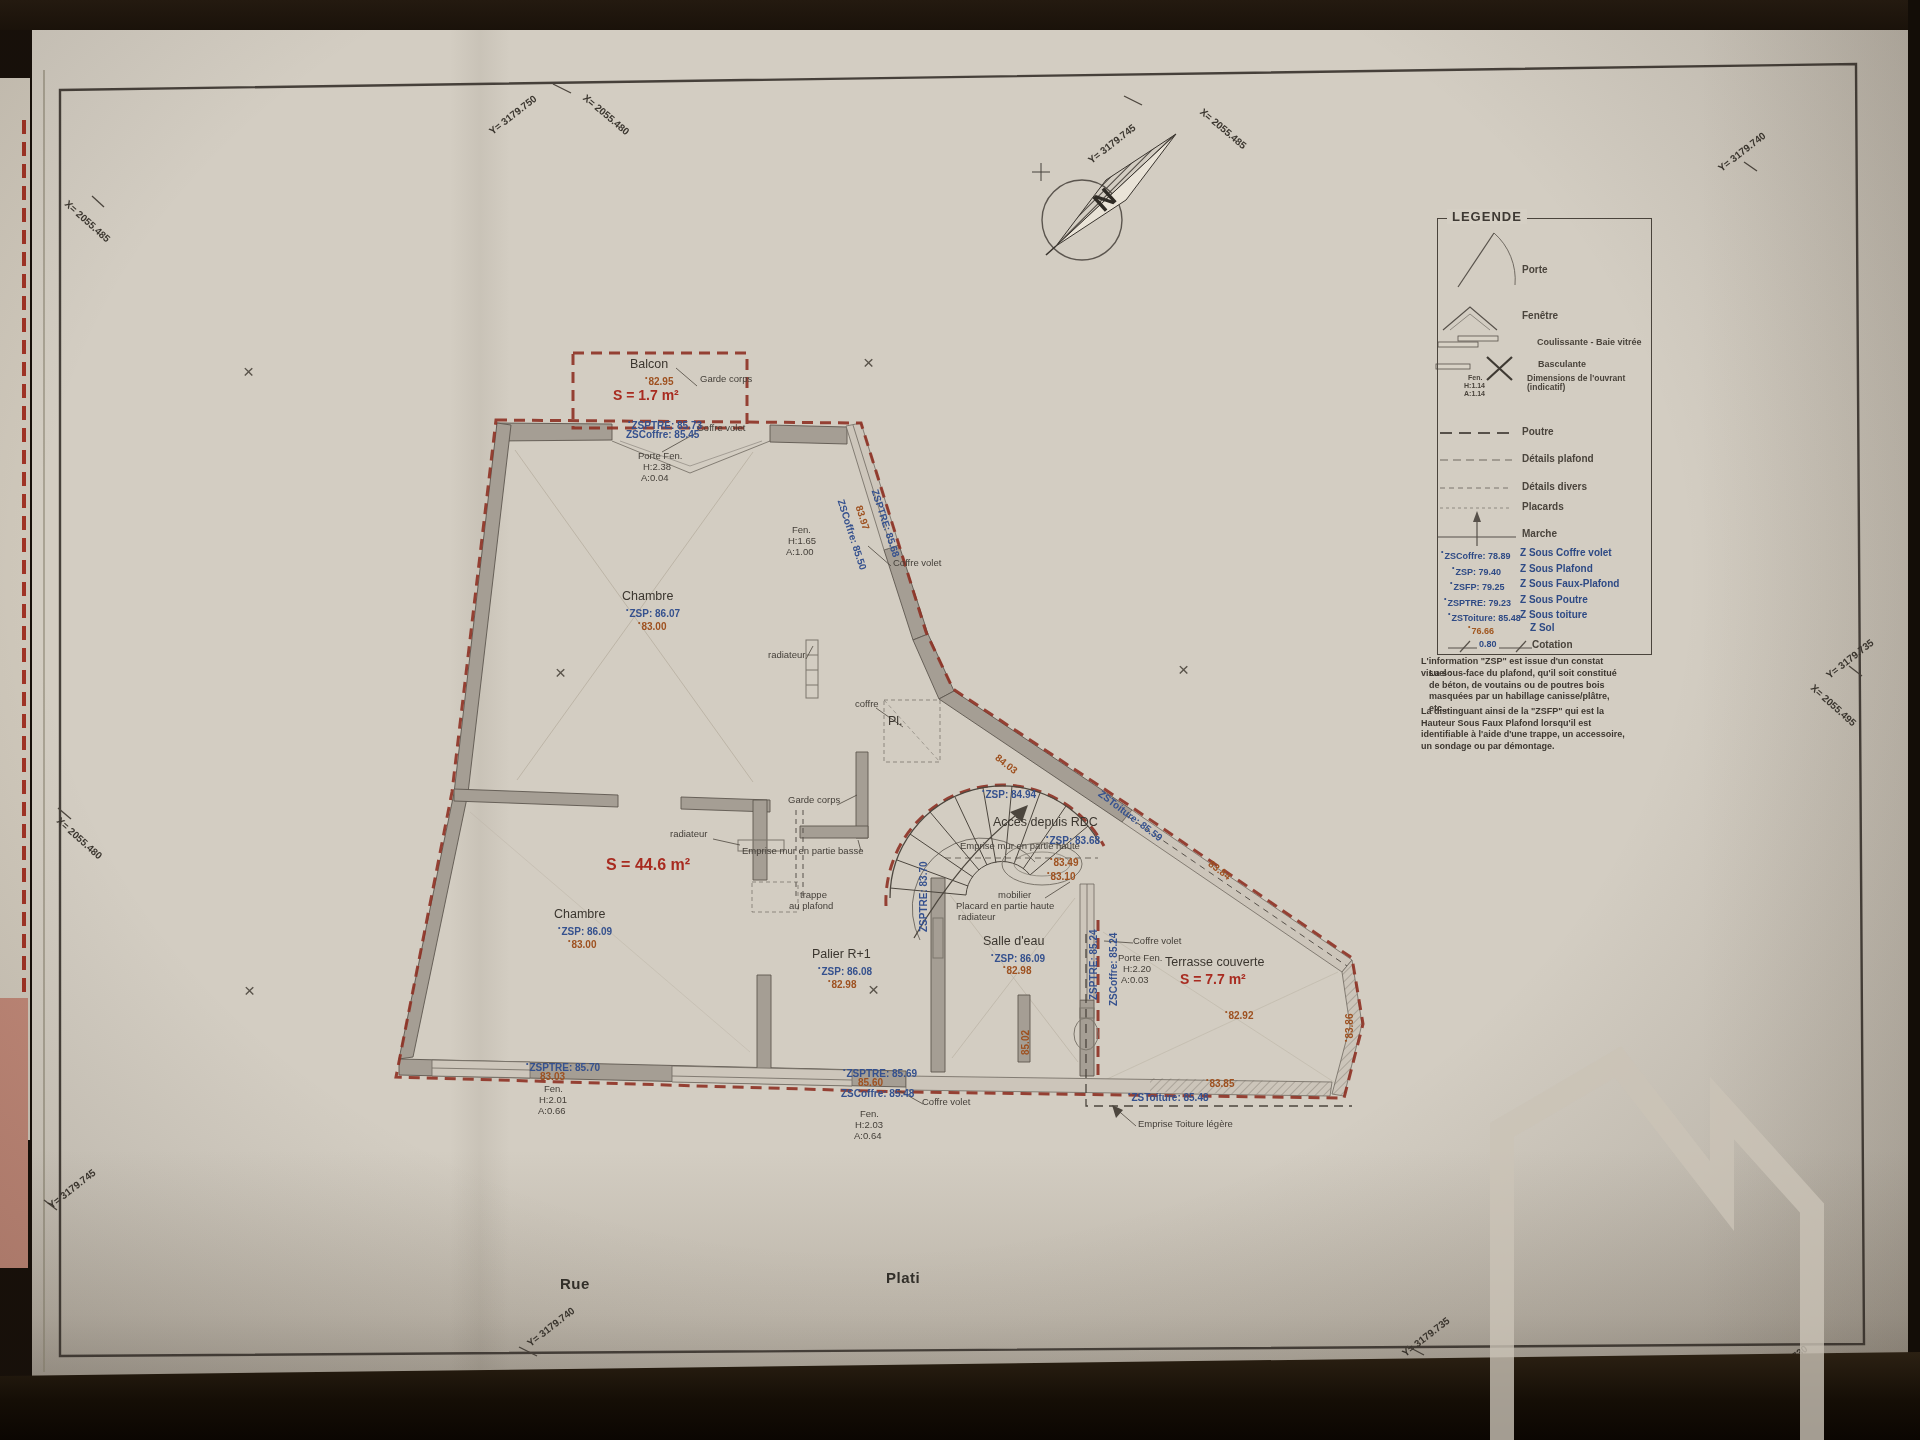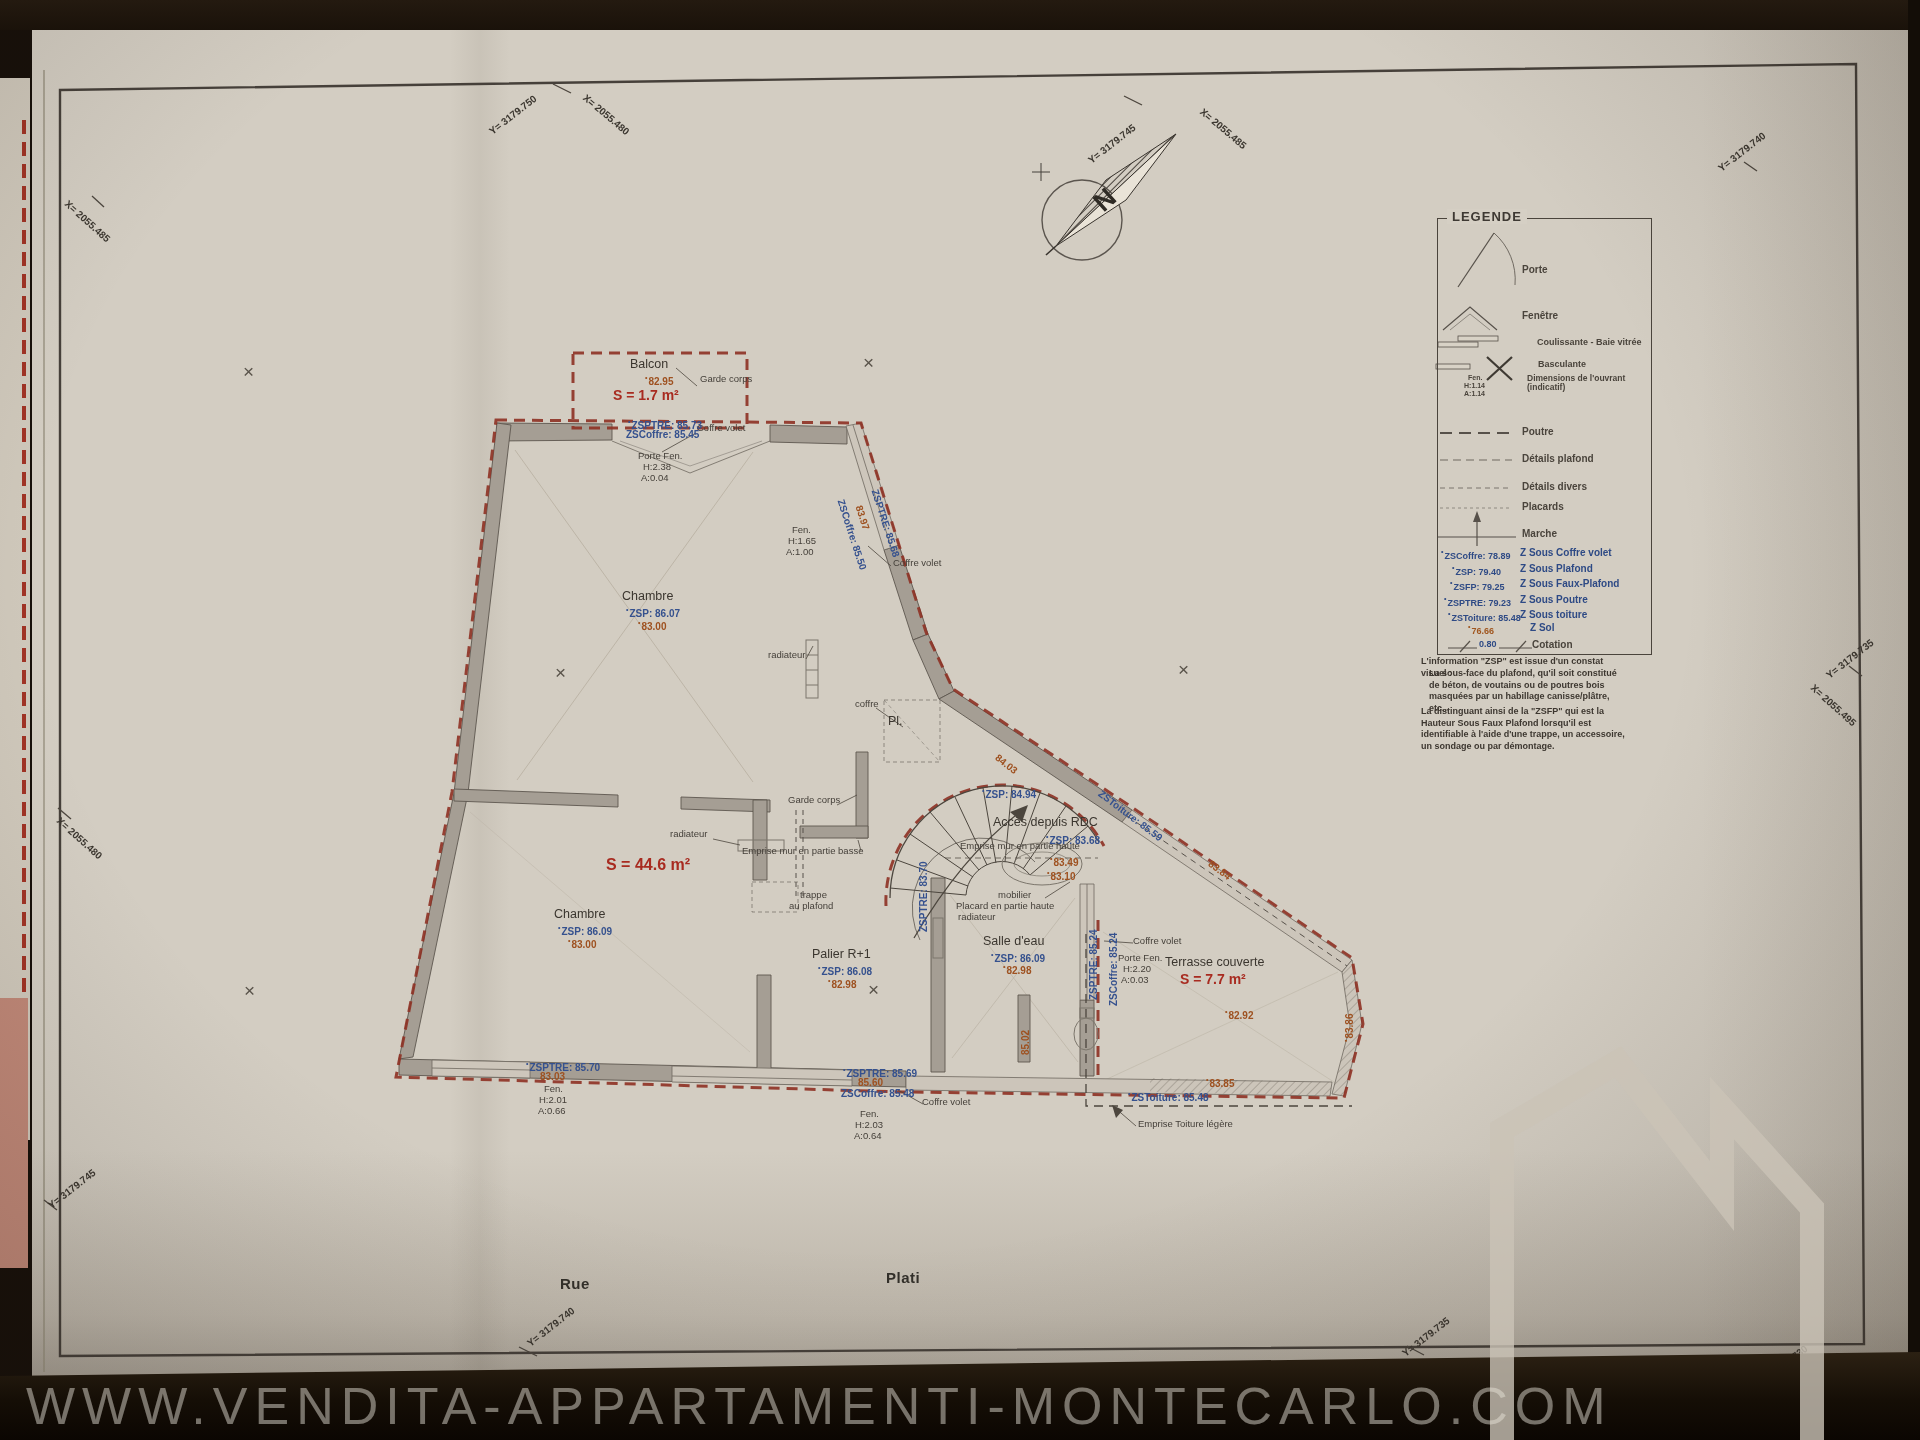--- a/index.html
+++ b/index.html
@@ -399,15 +399,14 @@
   <div class="note" style="left:1421px;top:706px;width:205px">La distinguant ainsi de la "ZSFP" qui est la Hauteur Sous Faux Plafond lorsqu'il est identifiable à l'aide d'une trappe, un accessoire, un sondage ou par démontage.</div>
 
   <div class="vignette"></div>
   <div class="band-top"></div>
   <div class="band-right"></div>
   <div class="band-bottom"></div>
 
   <svg class="lines" width="1920" height="1440" viewBox="0 0 1920 1440">
     <polyline points="1502,1440 1502,1130 1618,1062 1722,1196 1722,1108 1812,1208 1812,1440" fill="none" stroke="#cac3b7" stroke-width="24" opacity="0.8"></polyline>
   </svg>
-  <div class="wm">WWW.VENDITA-APPARTAMENTI-MONTECARLO.COM</div>
 
 </div>
 
 </body></html>

